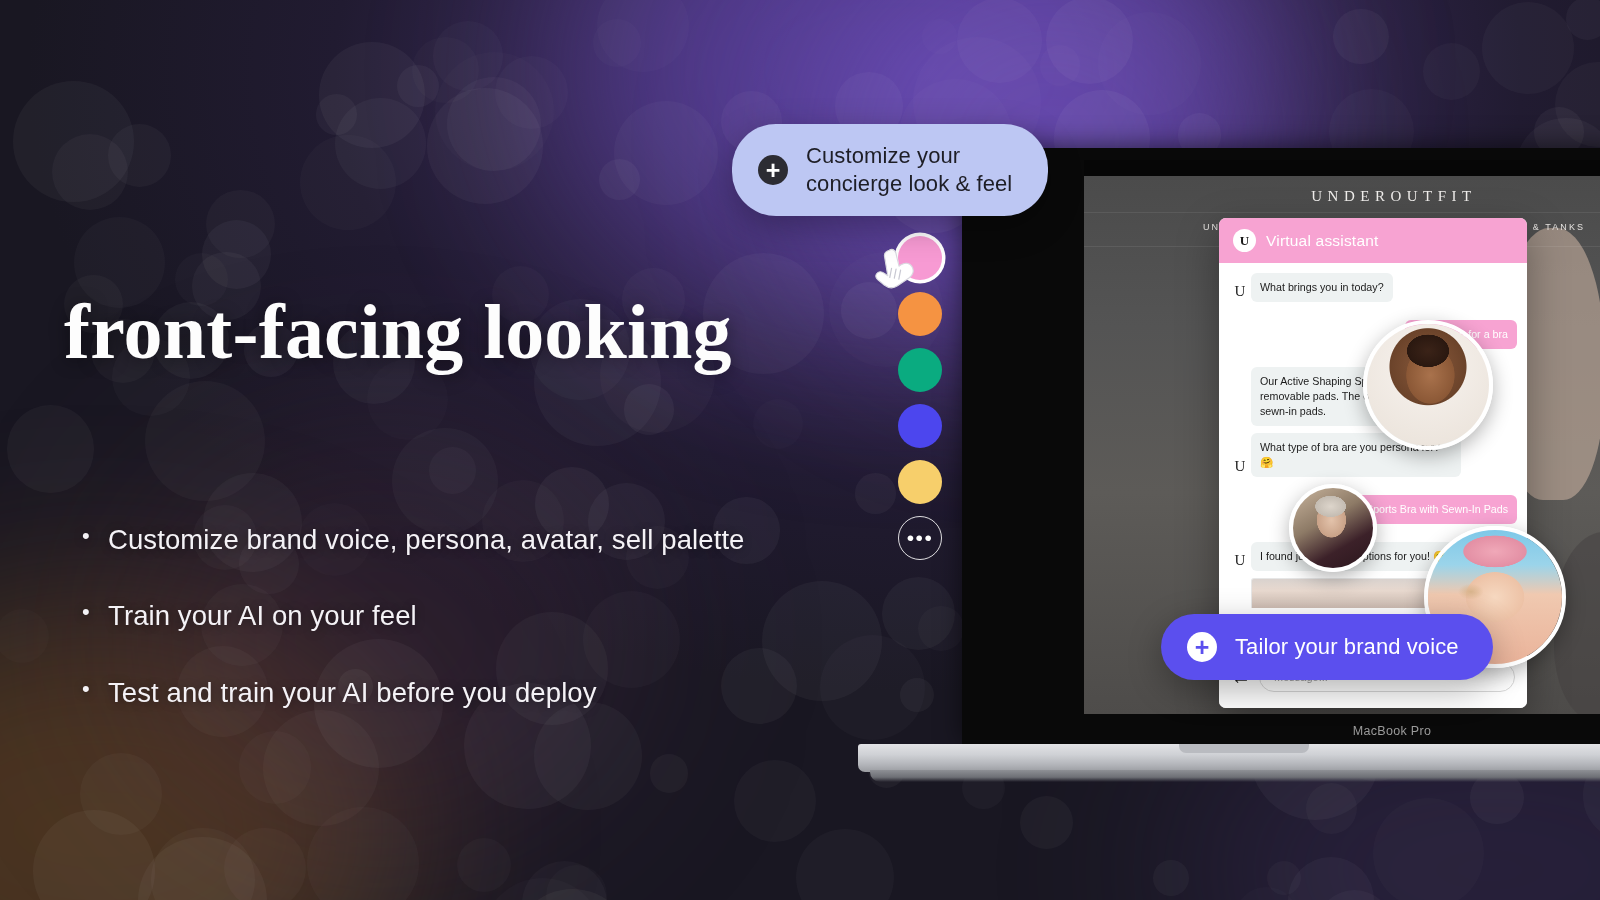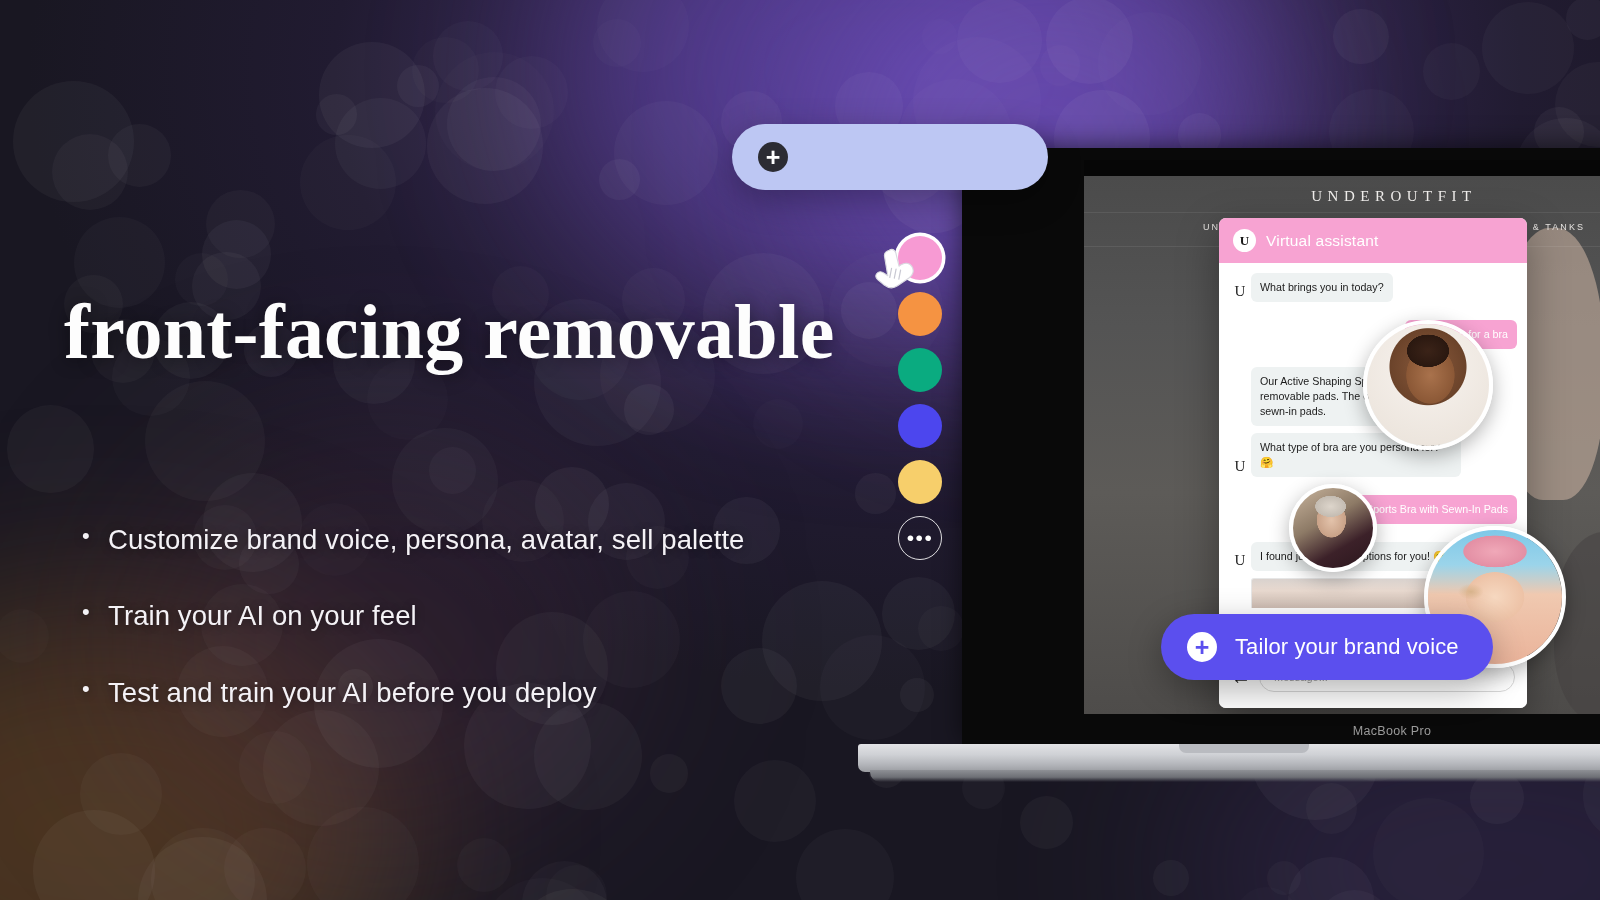--- a/index.html
+++ b/index.html
@@ -387,21 +387,21 @@
       <div class="bokeh" style="left: 238.645px; top: 731.341px; width: 72.6743px; height: 72.6743px; background: rgba(255, 255, 255, 0.024);"></div>
       <div class="bokeh" style="left: 1324.43px; top: 589.166px; width: 117.004px; height: 117.004px; background: rgba(255, 255, 255, 0.043);"></div>
       <div class="bokeh" style="left: 338.111px; top: 669.367px; width: 34.6736px; height: 34.6736px; background: rgba(255, 255, 255, 0.043);"></div>
       <div class="bokeh" style="left: 1328.72px; top: 88.8438px; width: 85.5372px; height: 85.5372px; background: rgba(255, 255, 255, 0.024);"></div>
       <div class="bokeh" style="left: 1117.43px; top: 341.307px; width: 36.3042px; height: 36.3042px; background: rgba(255, 255, 255, 0.027);"></div>
       <div class="bokeh" style="left: 917.827px; top: 605.787px; width: 45.7067px; height: 45.7067px; background: rgba(255, 255, 255, 0.024);"></div>
       <div class="bokeh" style="left: -5.41224px; top: 608.67px; width: 54.6391px; height: 54.6391px; background: rgba(255, 255, 255, 0.016);"></div>
     </div>
 
   <h1 class="headline">
-    <span>front-facing removable</span>
+    <span>front-facing looking</span>
   </h1>
 
   <ul class="bullets" style="list-style:none;">
     <li class="bullet">
       <span class="dot">•</span>
       <span class="txt">Customize brand voice, persona, avatar, sell palette</span>
     </li>
     <li class="bullet">
       <span class="dot">•</span>
       <span class="txt">Train your AI on your feel</span>
@@ -534,20 +534,24 @@
       <path d="M40 14 C44 14 46 17 45 21 L39 37 L42 37 C48 37 52 41 52 46
                C52 52 47 56 41 56 L24 56 C18 56 13 52 11 46 L8 36
                C7 32 9 29 13 29 C16 29 18 31 19 34 L21 39 L31 17
                C33 13 37 13 40 14 Z" fill="#ffffff" stroke="#d9d9e0" stroke-width="1.4" stroke-linejoin="round"></path>
       <path d="M22 42 L30 34 M26 46 L34 38 M30 50 L38 42" stroke="#c8c8d2" stroke-width="1.5" stroke-linecap="round" fill="none"></path>
     </g>
   </svg>
 
   <div class="badge" id="badge-customize">
     <div class="plus">+</div>
+    <div class="blabel">
+      <div>Customize your</div>
+      <div>concierge look &amp; feel</div>
+    </div>
   </div>
 
   <div class="badge" id="badge-tailor">
     <div class="plus">+</div>
     <div class="blabel">Tailor your brand voice</div>
   </div>
 
 </div>
 
 </body></html>

